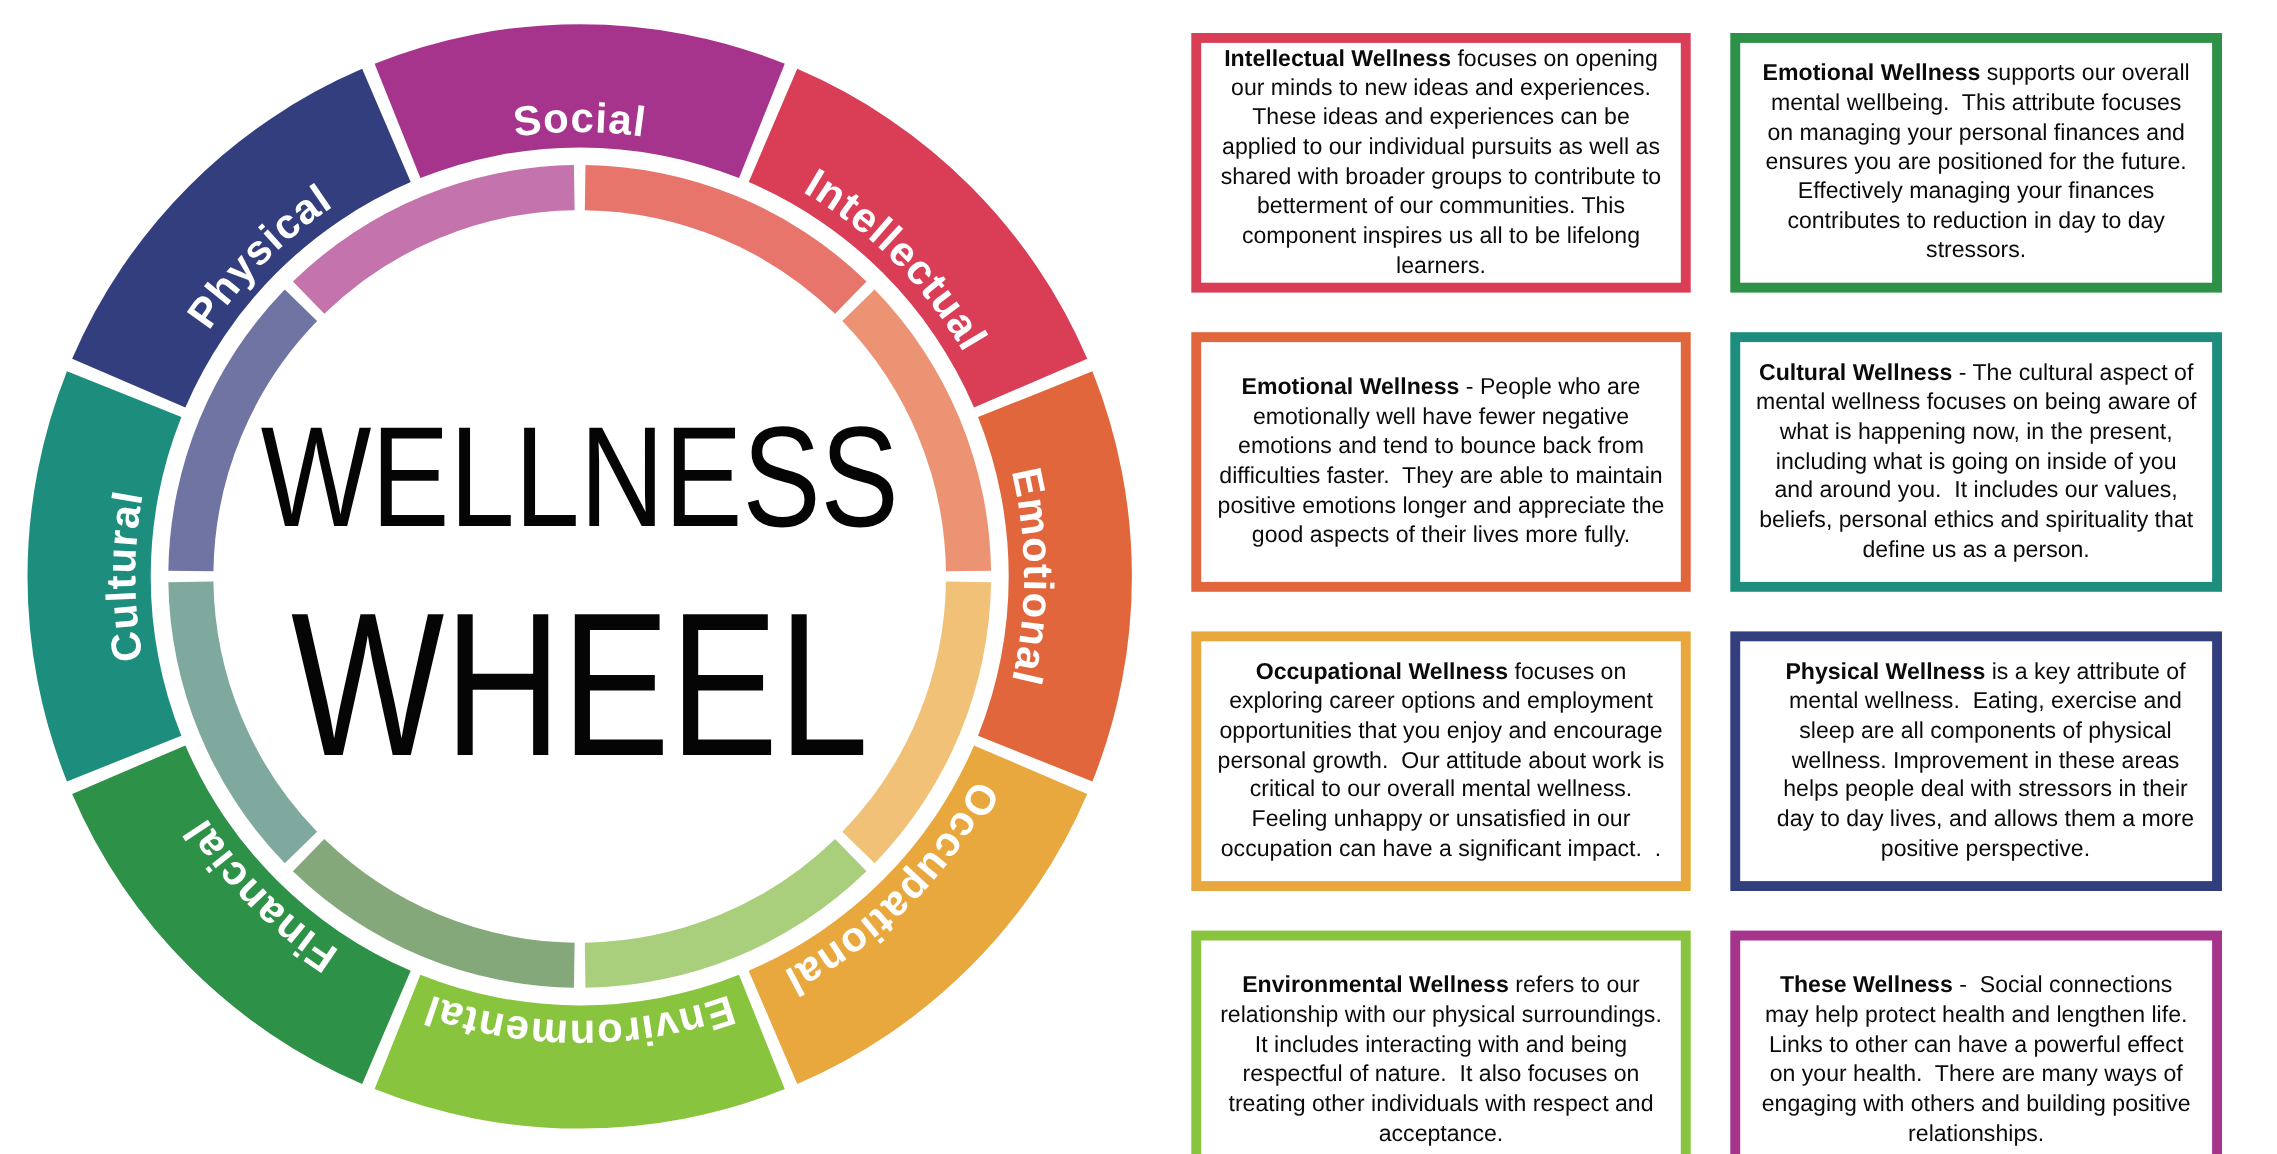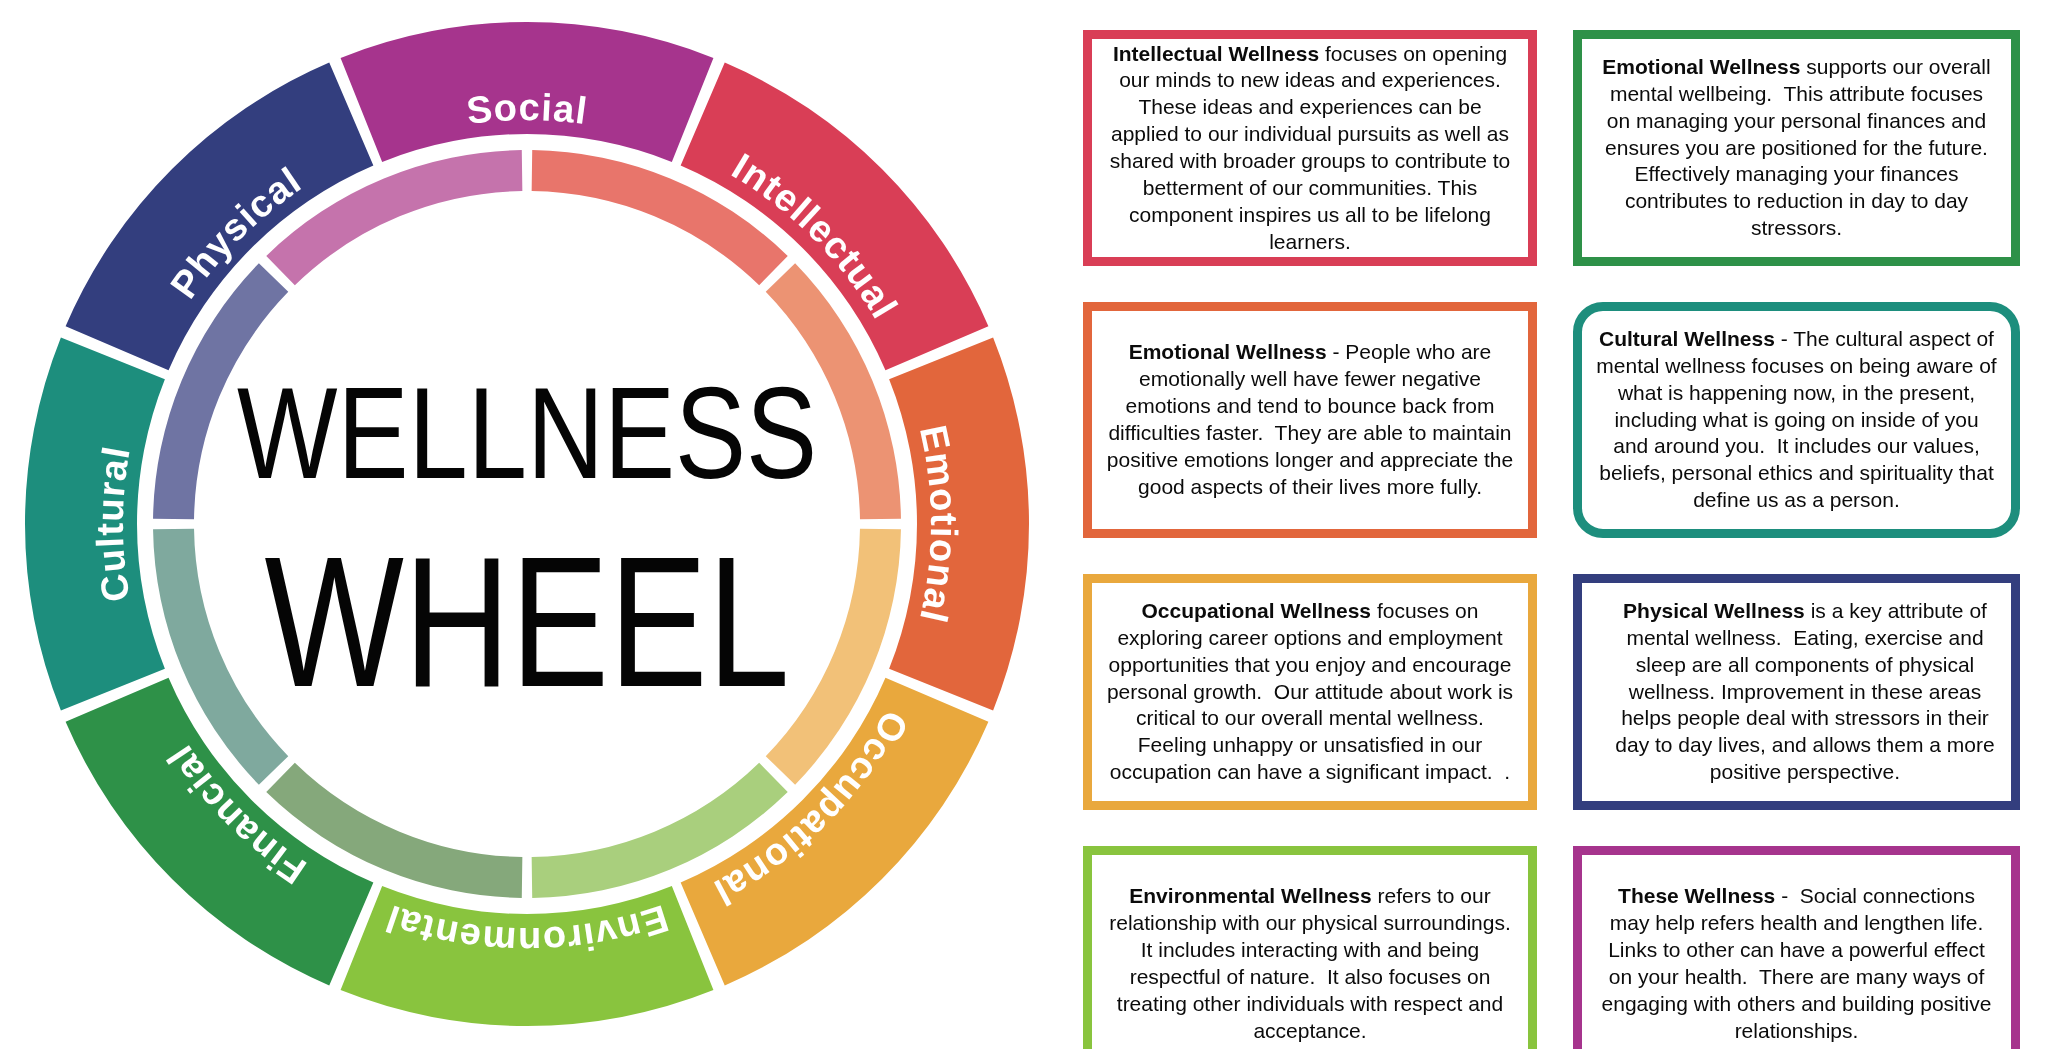--- a/index.html
+++ b/index.html
@@ -113,24 +113,24 @@
     </div>
     <div class="card" style="border-color: rgb(233, 168, 61);">
       <p><b>Occupational Wellness</b> <span>focuses on exploring career options and employment opportunities that you enjoy and encourage personal growth.  Our attitude about work is critical to our overall mental wellness. Feeling unhappy or unsatisfied in our occupation can have a significant impact.  .</span></p>
     </div>
     <div class="card" style="border-color: rgb(137, 196, 62);">
       <p><b>Environmental Wellness</b> <span>refers to our relationship with our physical surroundings. It includes interacting with and being respectful of nature.  It also focuses on treating other individuals with respect and acceptance.</span></p>
     </div>
     <div class="card" style="border-color: rgb(46, 145, 72);">
       <p><b>Emotional Wellness</b> <span>supports our overall mental wellbeing.  This attribute focuses on managing your personal finances and ensures you are positioned for the future.  Effectively managing your finances contributes to reduction in day to day stressors.</span></p>
     </div>
-    <div class="card" style="border-color: rgb(29, 142, 125); border-radius: 30px;">
+    <div class="card" style="border-color: rgb(29, 142, 125);">
       <p><b>Cultural Wellness</b> <span>- The cultural aspect of mental wellness focuses on being aware of what is happening now, in the present, including what is going on inside of you and around you.  It includes our values, beliefs, personal ethics and spirituality that define us as a person.</span></p>
     </div>
     <div class="card" style="border-color: rgb(51, 62, 126); padding-left: 31px;">
       <p><b>Physical Wellness</b> <span>is a key attribute of mental wellness.  Eating, exercise and sleep are all components of physical wellness. Improvement in these areas helps people deal with stressors in their day to day lives, and allows them a more positive perspective.</span></p>
     </div>
     <div class="card" style="border-color: rgb(166, 52, 141);">
-      <p><b>These Wellness</b> <span>-  Social connections may help refers health and lengthen life. Links to other can have a powerful effect on your health.  There are many ways of engaging with others and building positive relationships.</span></p>
+      <p><b>These Wellness</b> <span>-  Social connections may help protect health and lengthen life. Links to other can have a powerful effect on your health.  There are many ways of engaging with others and building positive relationships.</span></p>
     </div>
   </div>
 
 </div>
 
 </body></html>

